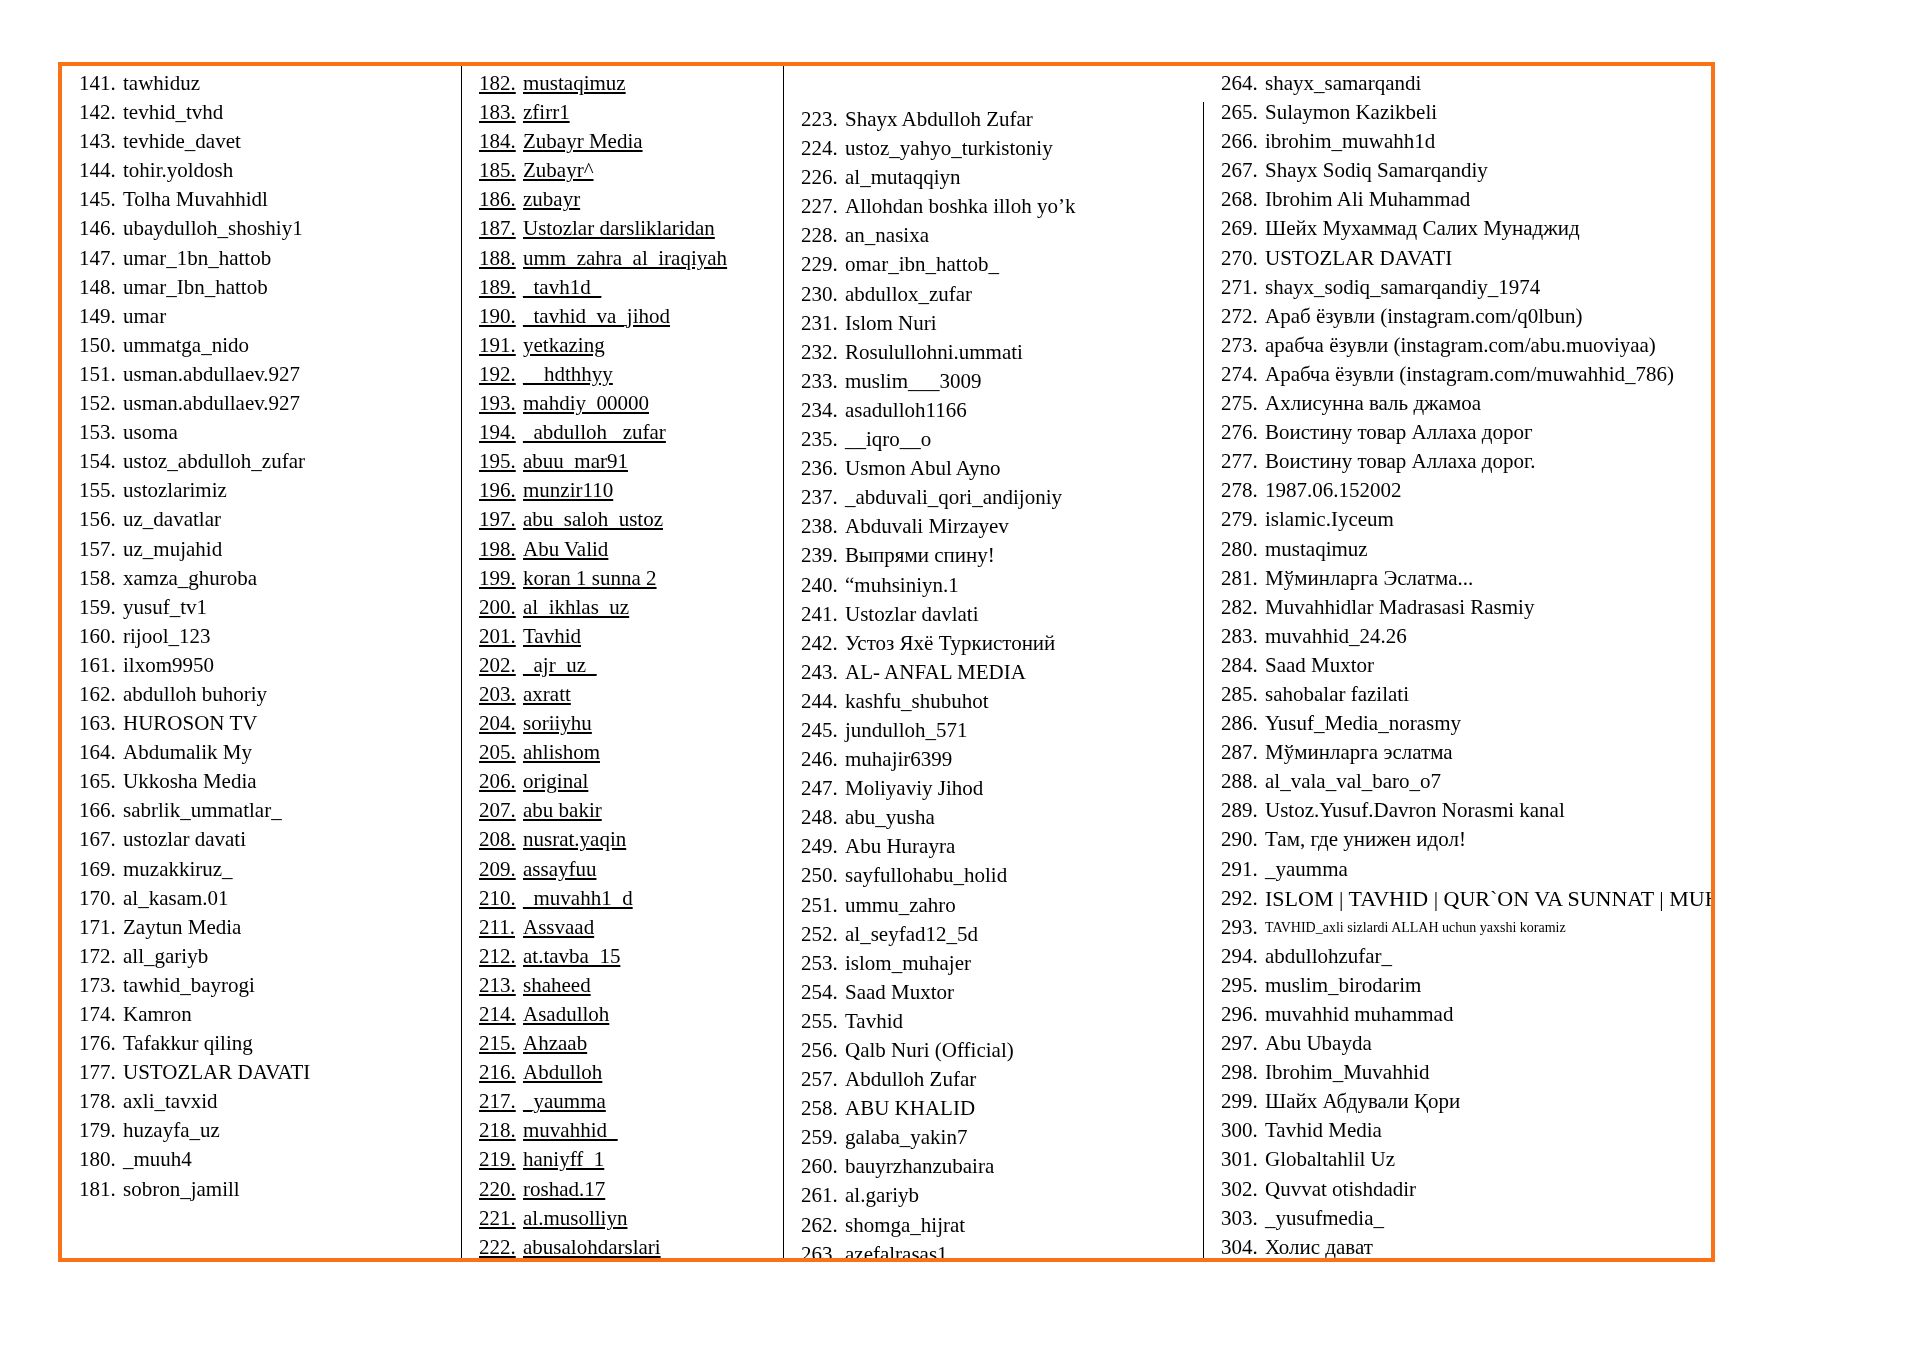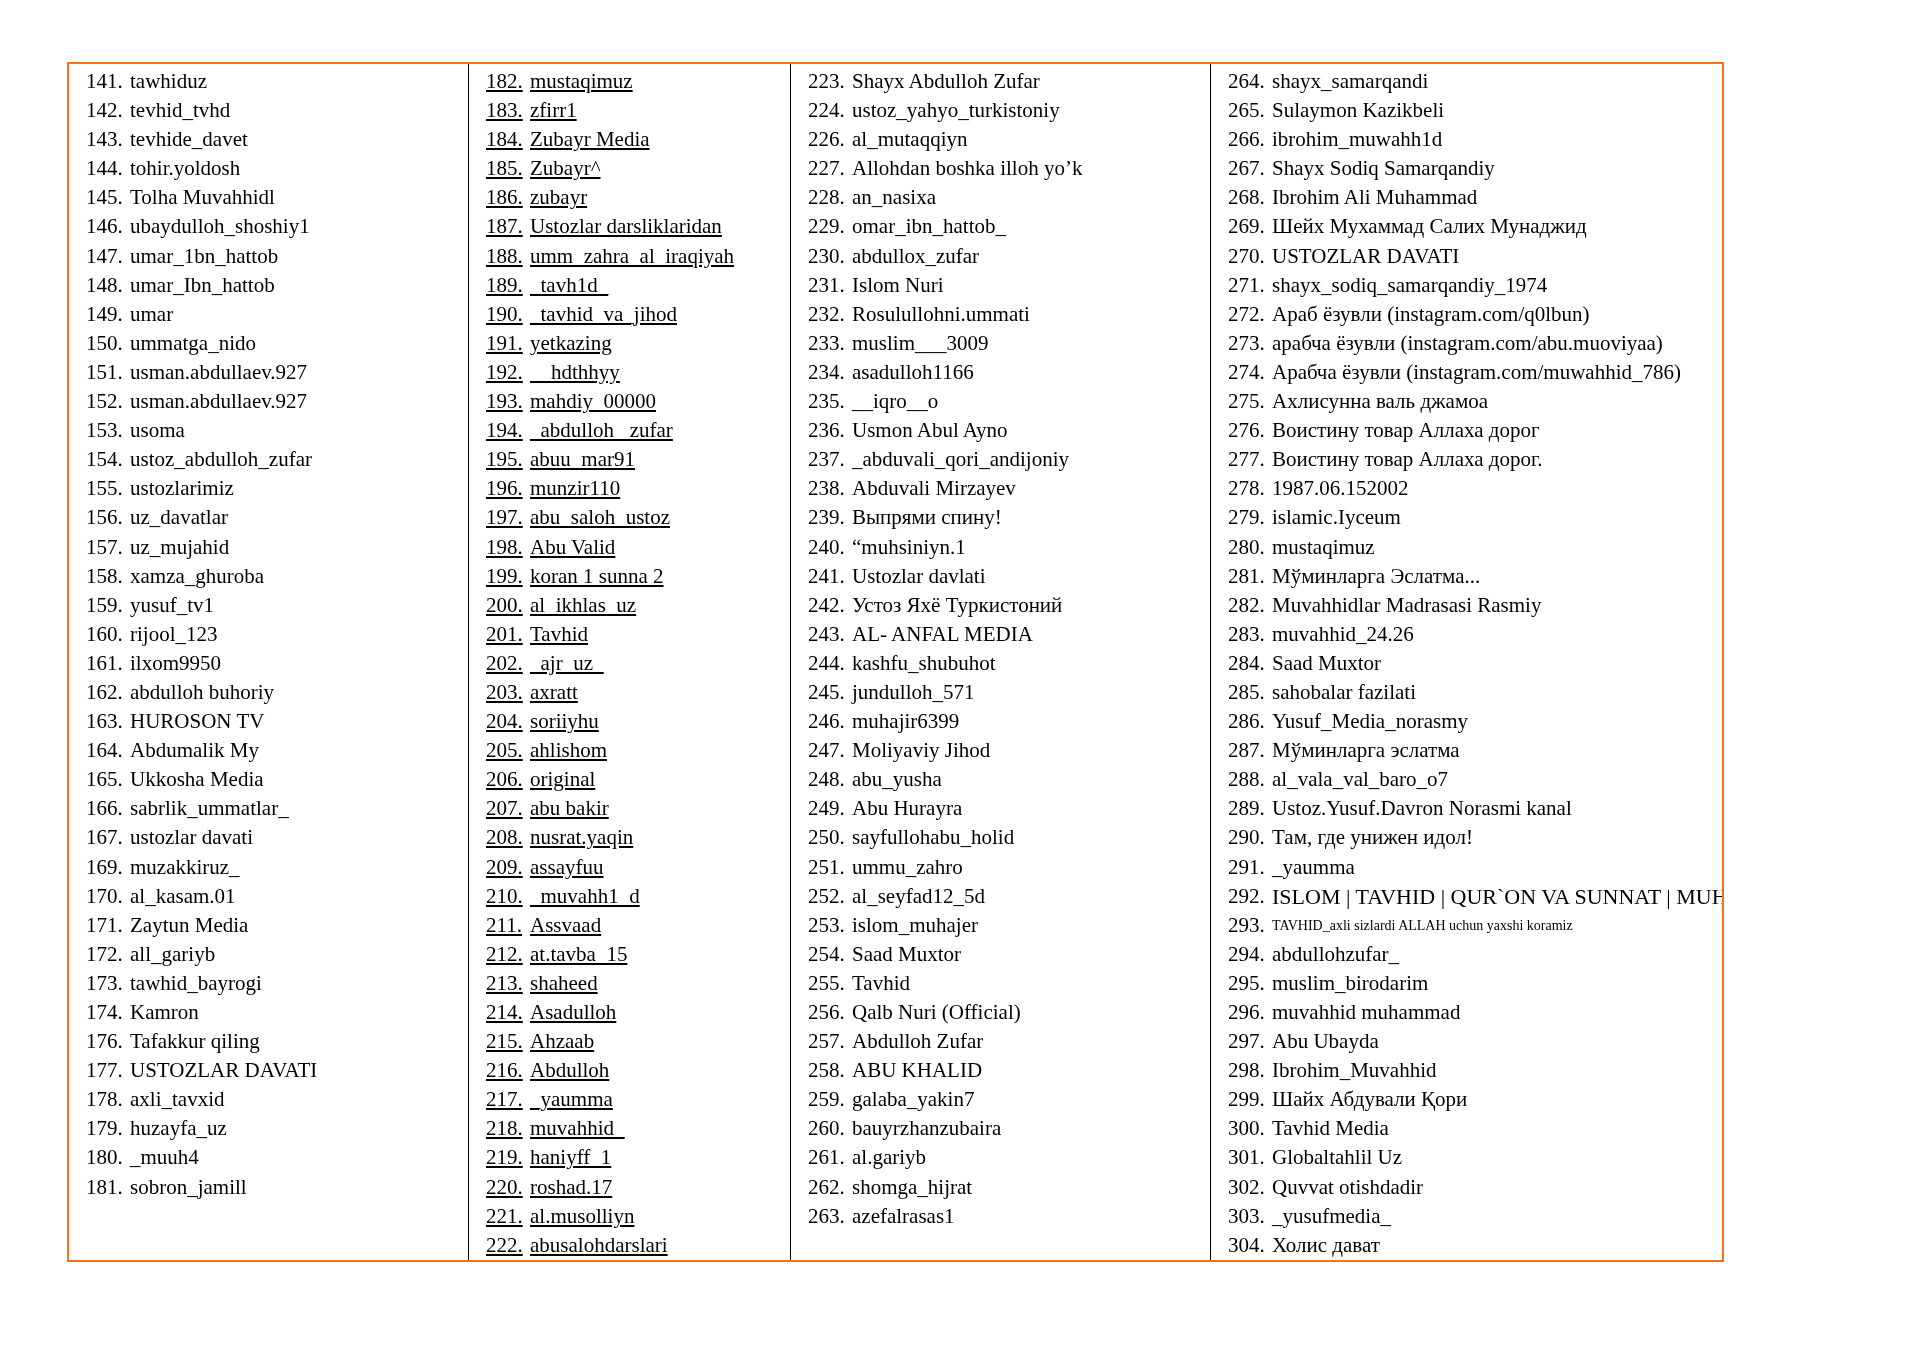--- a/index.html
+++ b/index.html
@@ -8,39 +8,39 @@
     background: #ffffff;
   }
   body {
     width: 1920px;
     height: 1358px;
     position: relative;
     overflow: hidden;
   }
   .list-table {
     position: absolute;
-    left: 67px;
+    left: 58px;
     top: 62px;
     width: 1657px;
     height: 1200px;
     box-sizing: border-box;
-    border: 2px solid #f97316;
+    border: 4px solid #f97316;
     background: #ffffff;
     display: flex;
   }
   .col {
     box-sizing: border-box;
     border-right: 1px solid #000000;
     padding-top: 3px;
     overflow: hidden;
   }
   .col:last-child { border-right: none; }
   .col:nth-child(1) { width: 400px; flex: 0 0 400px; }
   .col:nth-child(2) { width: 322px; flex: 0 0 322px; text-decoration: underline; }
-  .col:nth-child(3) { width: 420px; flex: 0 0 420px; }
+  .col:nth-child(3) { width: 420px; flex: 0 0 420px; margin-top: 36px; }
   .col:nth-child(4) { flex: 1; }
   .row {
     height: 29.1px;
     display: flex;
     align-items: center;
     padding-left: 17px;
     white-space: nowrap;
     color: #000000;
     font-family: "Liberation Serif", serif;
     font-size: 21px;

